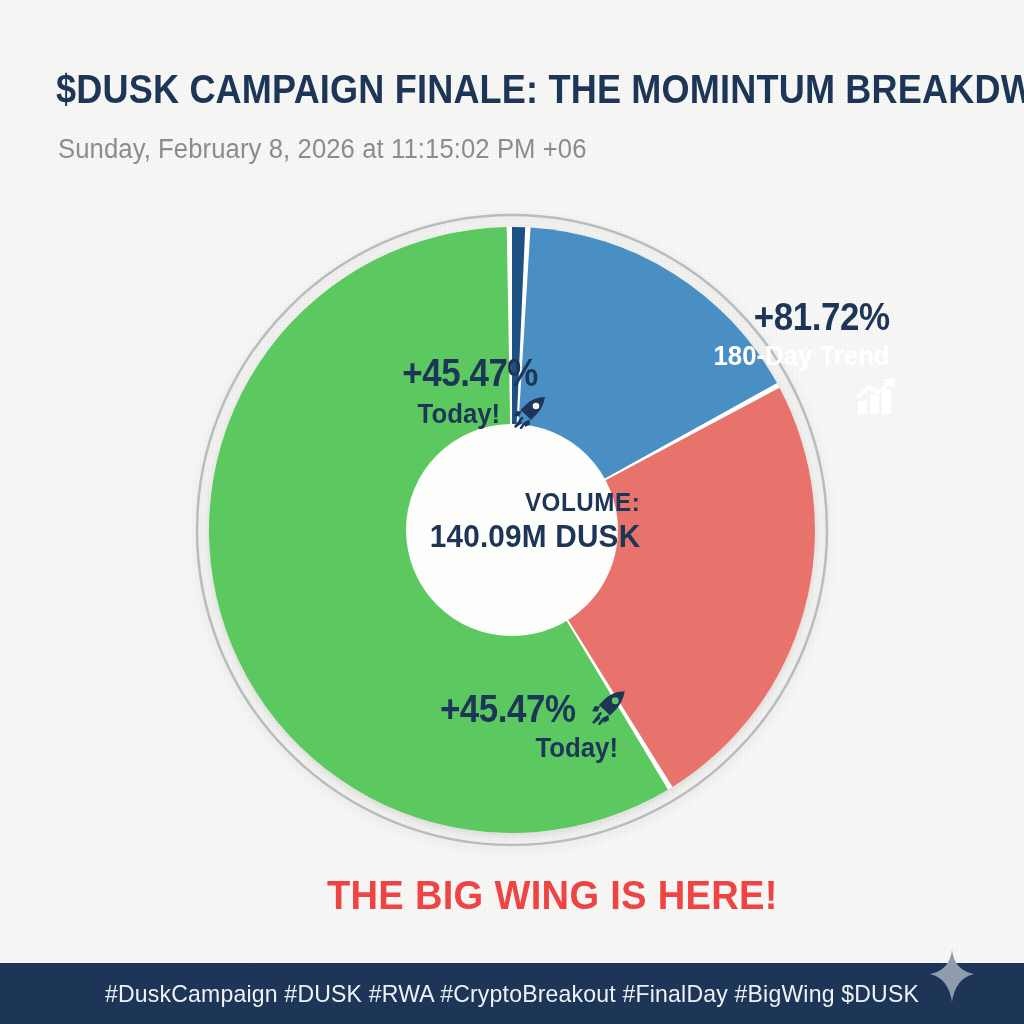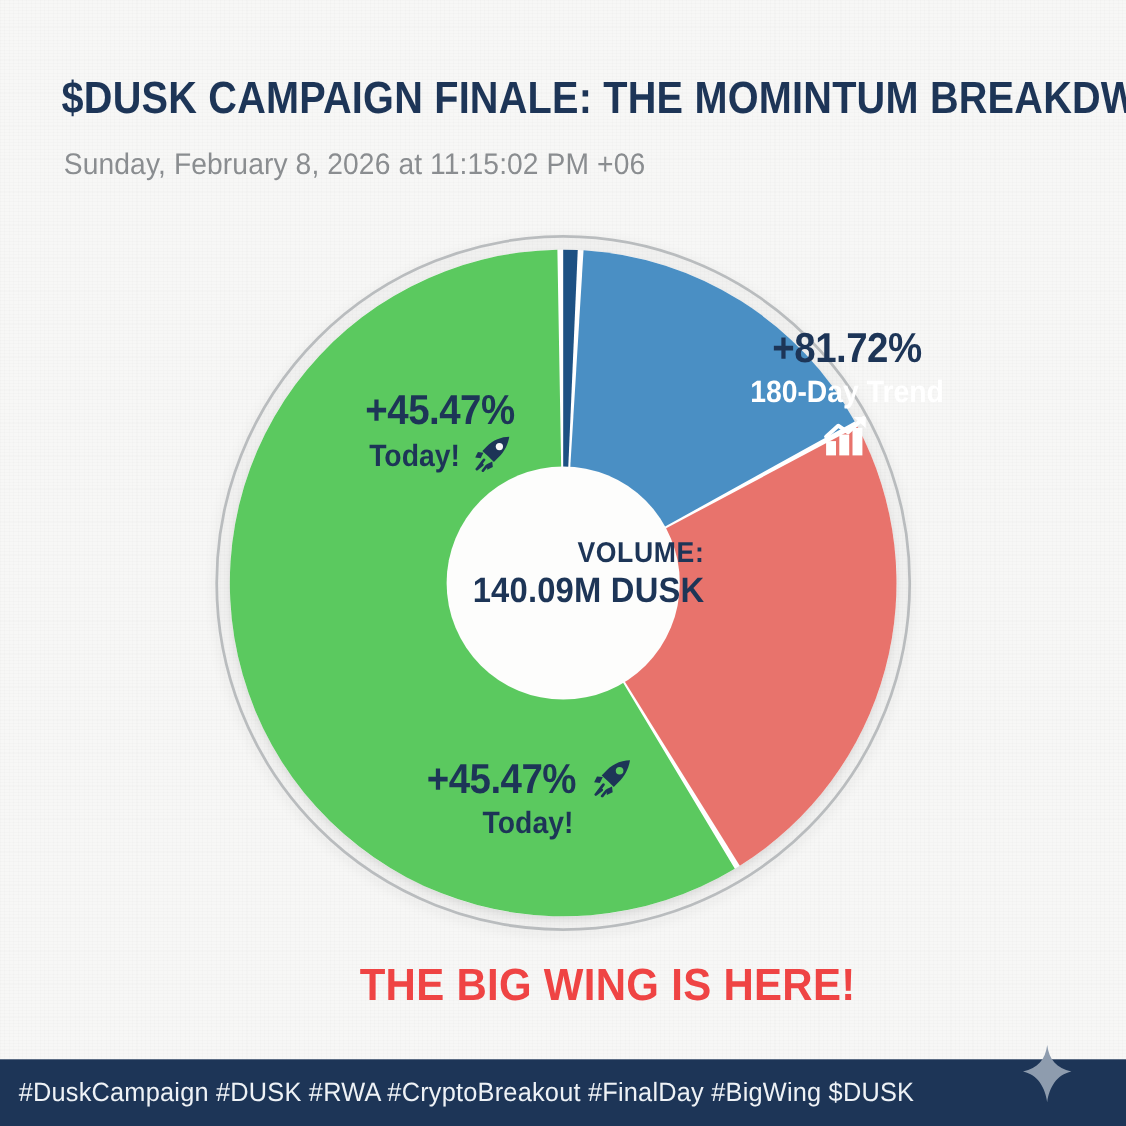--- a/index.html
+++ b/index.html
@@ -75,21 +75,21 @@
     position: absolute;
     left: 0;
     top: 0;
     width: 644px;
     height: 644px;
     filter: drop-shadow(0px 3px 5px rgba(0,0,0,0.13));
   }
 
   .slice-label {
     position: absolute;
-    text-align: center;
+    text-align: right;
     z-index: 4;
     line-height: 1.12;
     pointer-events: none;
   }
   .slice-label .val {
     font-family: "Liberation Sans Narrow", "Liberation Sans", sans-serif;
     font-weight: bold;
     font-size: 38px;
     letter-spacing: -0.5px;
     display: block;
@@ -174,20 +174,21 @@
     z-index: 4;
   }
   #footer-tags {
     position: absolute;
     left: 0;
     top: 0;
     width: 1024px;
     height: 61px;
     display: flex;
     align-items: center;
+    justify-content: center;
     color: #eef2f6;
     font-family: "Liberation Sans Narrow", "Liberation Sans", sans-serif;
     font-size: 24px;
     letter-spacing: 0.2px;
     white-space: nowrap;
   }
   #footer-tags span { display: inline-block; transform: scaleX(0.96); }
 
   #brand-mark {
     position: absolute;

